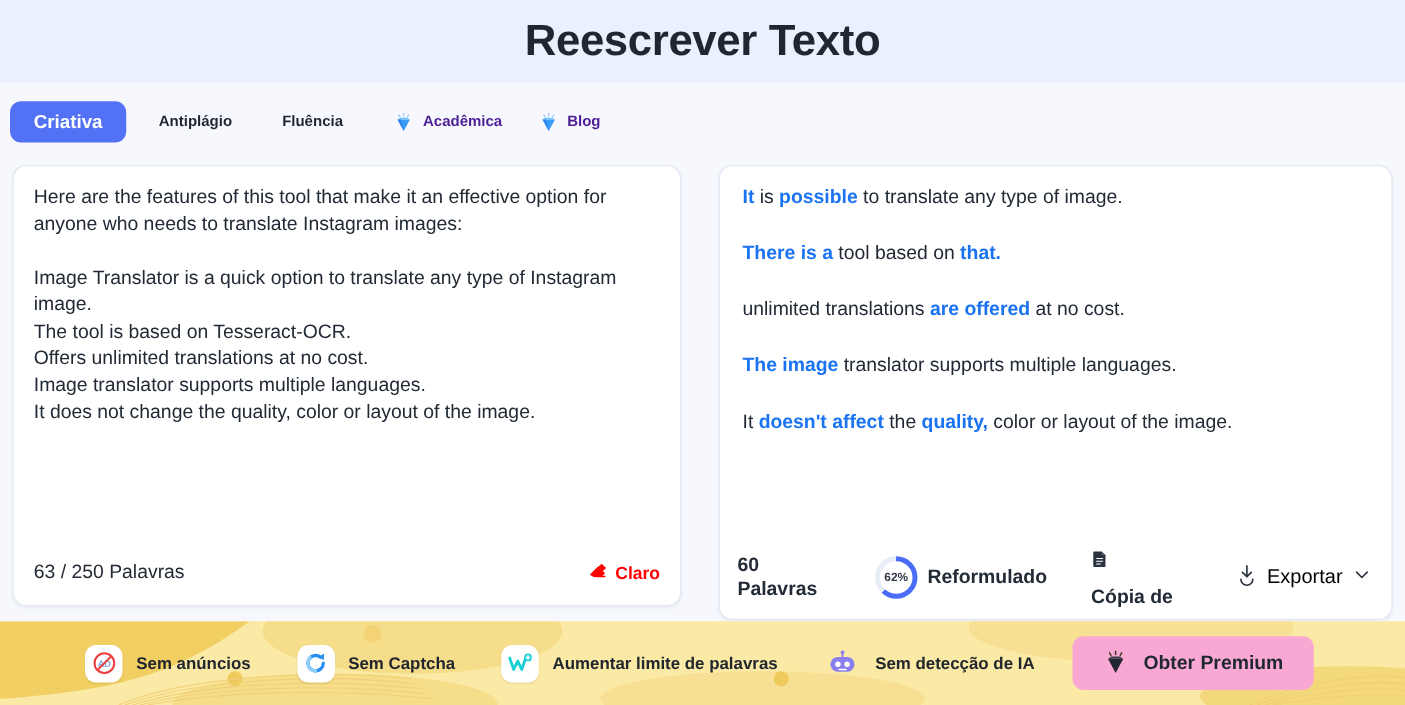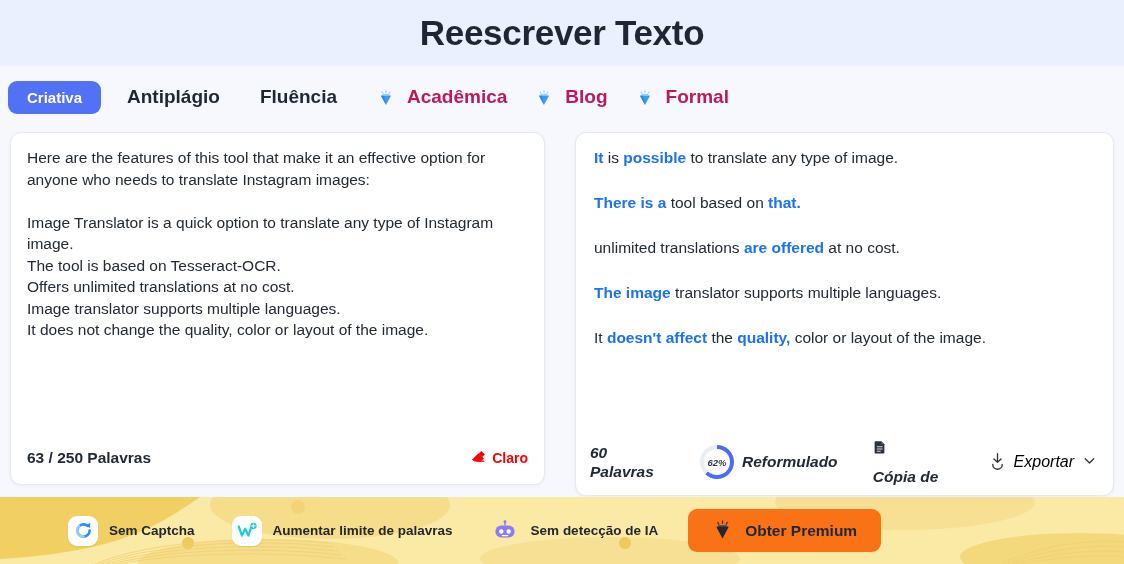--- a/index.html
+++ b/index.html
@@ -25,37 +25,37 @@
   
   .tabbar {
     height: 62px;
     background: #f6f8fe;
     display: flex; align-items: center;
     padding-left: 4px;
     gap: 0px;
   }
   .tab {
     display: flex; align-items: center; gap: 6px;
-    font-size: 19px; font-weight: 700; color: #1f2733;
+    font-size: 12px; font-weight: 700; color: #1f2733;
     padding: 0 14px; height: 32px;
     white-space: nowrap;
     cursor: pointer;
   }
   .tab.active {
     background: #5271f5;
     color: #ffffff;
     border-radius: 9px;
     margin-left: 4px;
     padding: 0 19px;
     height: 33px;
     display: flex; align-items: center;
     font-size: 15px;
   }
   .tab.spaced { margin-left: 12px; }
-  .tab.premium { color: #be185d; font-weight: 700; gap: 12px; }
+  .tab.premium { color: #4c1d95; font-weight: 700; }
   .diamond-ico { display:inline-block; width: 18px; height: 17px; flex: none; position: relative; top: 1px;}
 
   
   .main {
     position: relative;
     height: 369px;
     background: #f6f8fe;
     display: flex;
     gap: 30px;
     padding: 4px 10px 0 10px;
@@ -92,34 +92,33 @@
   .rw-para { margin-bottom: 23px; }
   .rw-para:last-child { margin-bottom: 16px; }
   .hl { color: #1a73f0; font-weight: 700; }
 
   
   .left-footer {
     height: 46px;
     display: flex; align-items: center; justify-content: space-between;
     padding: 0 16px 6px 16px;
   }
-  .wordcount { font-size: 15.5px; font-weight: 700; color: #222a35; }
+  .wordcount { font-size: 15.5px; font-weight: 400; color: #222a35; }
   .clear-btn {
     display: flex; align-items: center; gap: 5px;
     color: #ff0000; font-size: 14px; font-weight: 700;
     cursor: pointer;
   }
 
   
   .right-footer {
     height: 62px;
     display: flex; align-items: center;
     padding: 0 14px 4px 14px;
     gap: 0;
-    font-style: italic;
   }
   .rf-words {
     font-size: 15.5px; font-weight: 700; color: #222a35;
     line-height: 19px; width: 110px;
   }
   .rf-item {
     display: flex; align-items: center; gap: 8px;
     font-size: 15.5px; font-weight: 700; color: #222a35;
     cursor: pointer;
   }
@@ -163,21 +162,21 @@
     cursor: pointer;
   }
   .promo-item + .promo-item { margin-left: 37px; }
   .promo-ico {
     width: 30px; height: 30px; border-radius: 9px; background: #fff;
     display: flex; align-items: center; justify-content: center;
     flex: none; box-shadow: 0 1px 2px rgba(0,0,0,0.07);
   }
   .premium-btn {
     margin-left: 30px;
-    background: #f97316;
+    background: #f9a8d4;
     border-radius: 9px;
     height: 43px;
     display: flex; align-items: center; gap: 12px;
     padding: 0 24px;
     font-size: 15.5px; font-weight: 700; color: #1f2733;
     cursor: pointer;
     white-space: nowrap;
   }
 </style>
 </head>
@@ -228,35 +227,20 @@
             <line x1="17.5" y1="2.6" x2="16.2" y2="5"></line>
           </g>
           <path d="M5 8 L19 8 L12 21 Z" fill="#3b9cf7"></path>
           <path d="M5 8 L8 6 L16 6 L19 8 Z" fill="#6fc0fb"></path>
           <path d="M5 8 L12 21 L9 8 Z" fill="#2b86e8"></path>
         </svg>
       </span>
       <span>Blog</span>
     </div>
 
-    <div class="tab premium">
-      <span class="diamond-ico">
-        <svg viewBox="0 0 24 24" width="18" height="17">
-          <g stroke="#9fc7f8" stroke-width="1.4" stroke-linecap="round">
-            <line x1="12" y1="1" x2="12" y2="4"></line>
-            <line x1="6.5" y1="2.6" x2="7.8" y2="5"></line>
-            <line x1="17.5" y1="2.6" x2="16.2" y2="5"></line>
-          </g>
-          <path d="M5 8 L19 8 L12 21 Z" fill="#3b9cf7"></path>
-          <path d="M5 8 L8 6 L16 6 L19 8 Z" fill="#6fc0fb"></path>
-          <path d="M5 8 L12 21 L9 8 Z" fill="#2b86e8"></path>
-        </svg>
-      </span>
-      <span>Formal</span>
-    </div>
   </div>
 
   <div class="main">
 
     <div class="card left">
       <div class="text-body" id="source-text">
           <p>Here are the features of this tool that make it an effective option for anyone who needs to translate Instagram images:</p>
           <p class="blank">&nbsp;</p>
           <p>Image Translator is a quick option to translate any type of Instagram image.</p>
           <p>The tool is based on Tesseract-OCR.</p>
@@ -358,20 +342,30 @@
       <g stroke="#f0cf74" stroke-width="0.9" fill="none" opacity="0.9">
         <path d="M1000 67 C1040 48 1090 42 1124 45"></path>
         <path d="M1006 67 C1046 52 1094 47 1124 50"></path>
         <path d="M1012 67 C1052 56 1098 52 1124 55"></path>
         <path d="M1018 67 C1058 60 1102 57 1124 60"></path>
       </g>
     </svg>
 
     <div class="promo-inner">
 
+      <div class="promo-item">
+        <span class="promo-ico">
+          <svg viewBox="0 0 24 24" width="21" height="21">
+            <circle cx="12" cy="12" r="9" fill="none" stroke="#ef3d3d" stroke-width="1.9"></circle>
+            <text x="12" y="15.5" font-size="8.5" font-family="Liberation Sans, sans-serif" font-weight="700" fill="#7fa7e8" text-anchor="middle">AD</text>
+            <line x1="5.6" y1="18.4" x2="18.4" y2="5.6" stroke="#ef3d3d" stroke-width="1.9"></line>
+          </svg>
+        </span>
+        <span>Sem anúncios</span>
+      </div>
 
       <div class="promo-item">
         <span class="promo-ico">
           <svg viewBox="0 0 24 24" width="21" height="21">
             <path d="M19 12 a7 7 0 1 1 -2.6 -5.4" fill="none" stroke="#2b8ef0" stroke-width="3" stroke-linecap="round"></path>
             <path d="M12 19 a7 7 0 0 1 -5 -11.9" fill="none" stroke="#8fd0fa" stroke-width="3" stroke-linecap="round"></path>
             <polygon points="19.6,3.2 19.6,9.2 14.2,6.6" fill="#2b8ef0"></polygon>
           </svg>
         </span>
         <span>Sem Captcha</span>

